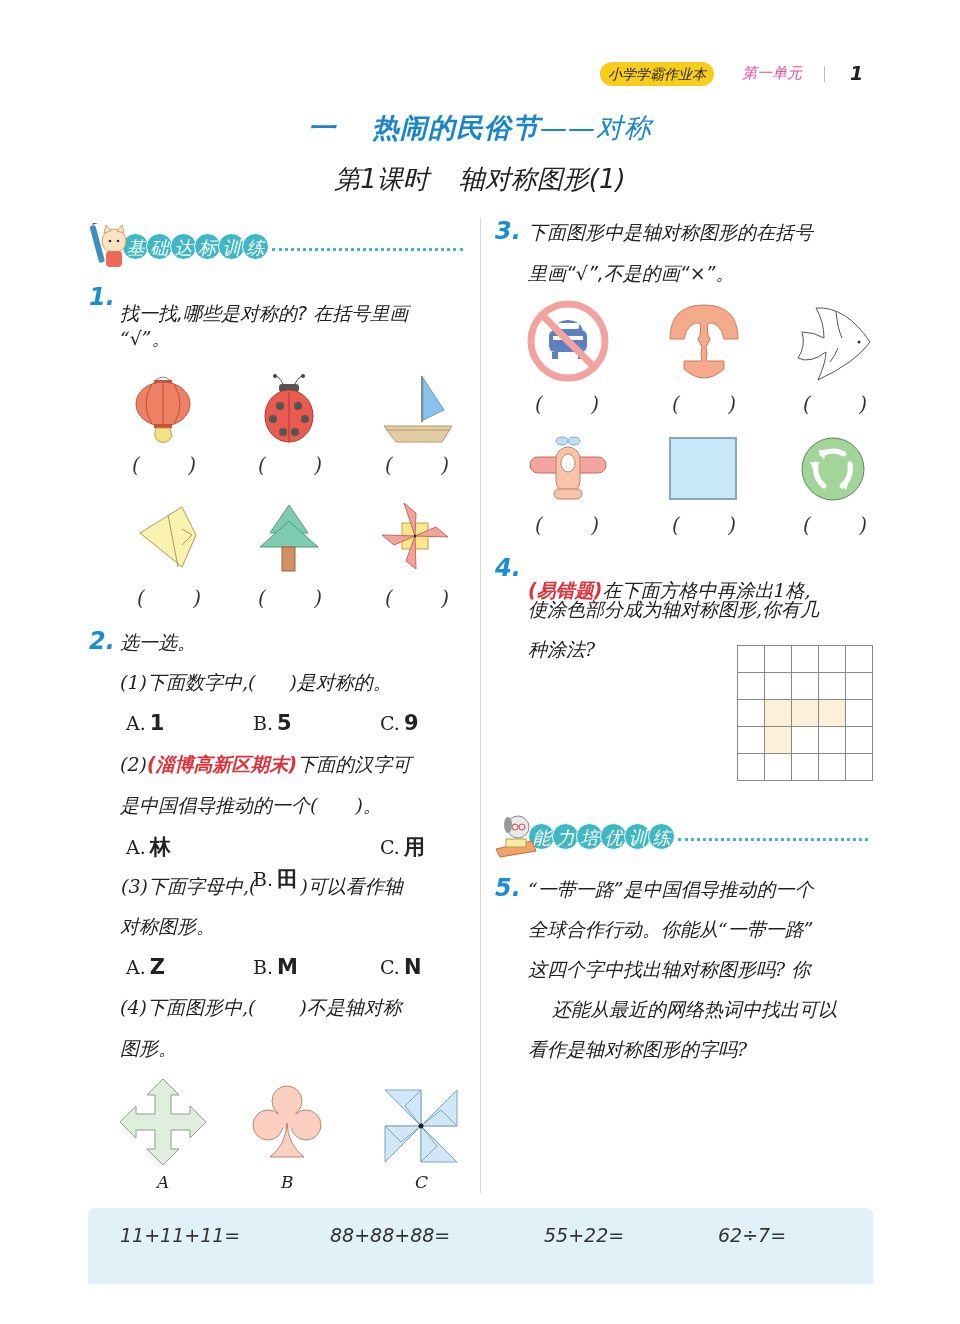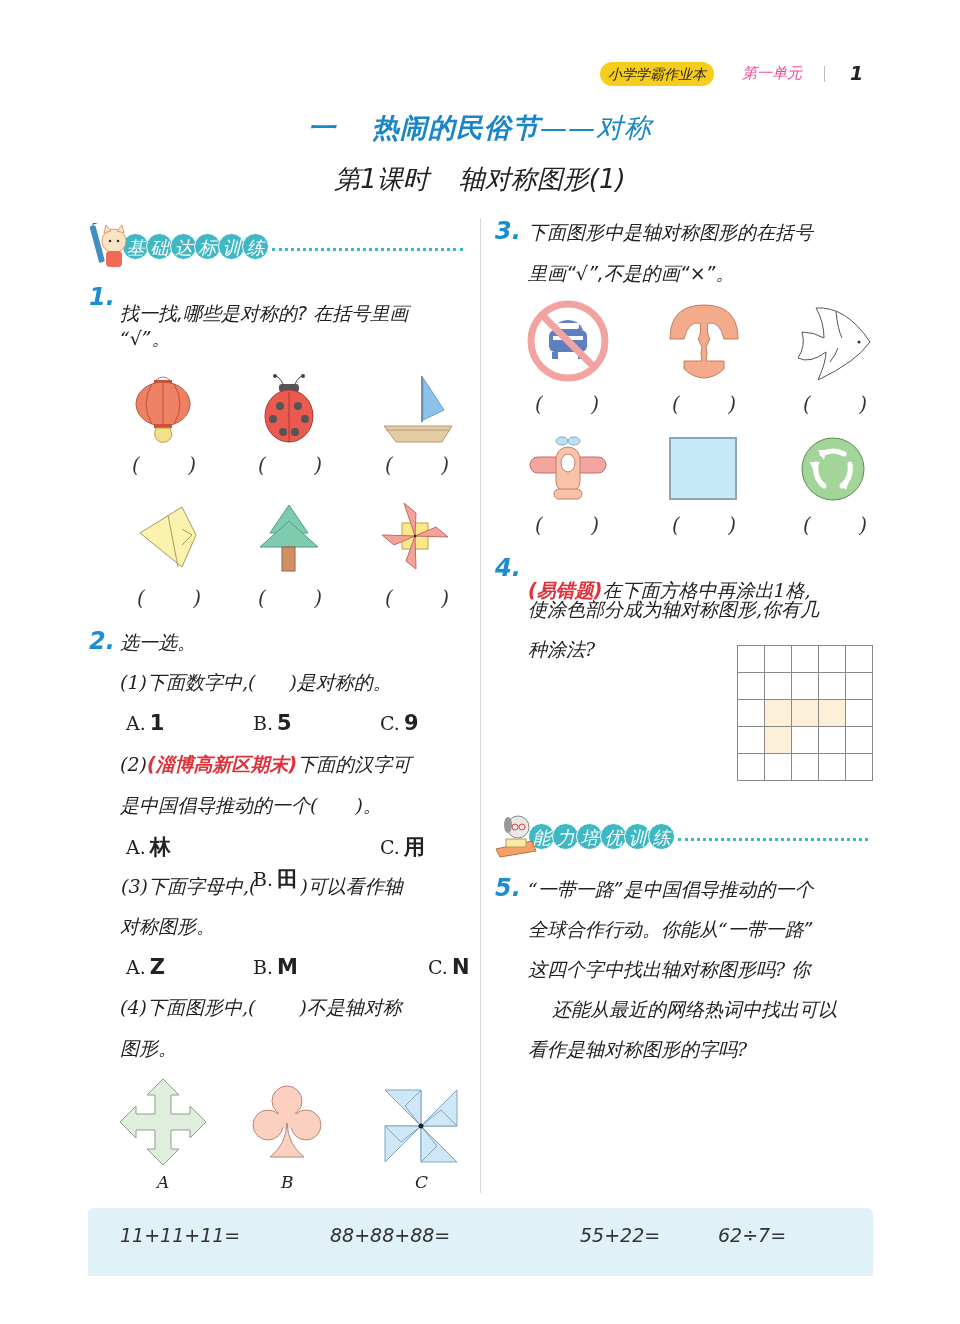--- a/index.html
+++ b/index.html
@@ -41,21 +41,21 @@
 
   .fig { position: absolute; }
   .opt { position: absolute; font-size: 19px; }
   .opt .lbl { font-family: "DejaVu Serif", serif; }
   .opt .val { font-family: "DejaVu Sans", sans-serif; font-weight: bold; font-size: 21px; margin-left: 4px; }
 
   .grid { position: absolute; left: 737px; top: 645px; display: grid; grid-template-columns: repeat(5, 27px); grid-template-rows: repeat(5, 27px); border-top: 1px solid #888; border-left: 1px solid #888; }
   .cell { border-right: 1px solid #888; border-bottom: 1px solid #888; background: #fff; }
   .cell.filled { background: #fdf0d9; }
 
-  .calc-box { left: 88px; top: 1208px; width: 785px; height: 68px; background: #e0f2f8; border-radius: 6px 6px 0 0; }
+  .calc-box { left: 88px; top: 1208px; width: 785px; height: 76px; background: #e0f2f8; border-radius: 6px 6px 0 0; }
   .calc-item { position: absolute; top: 16px; font-family: "DejaVu Sans", sans-serif; font-size: 19px; color: #333; }
 </style>
 </head>
 <body>
 
 <div class="abs brand-pill">小学学霸作业本</div>
 <div class="abs unit-label">第一单元</div>
 <div class="abs hdr-sep"></div>
 <div class="abs page-num">1</div>
 
@@ -198,21 +198,21 @@
 <div class="opt" style="left:126px; top:833px;"><span class="lbl">A.</span><span class="val">林</span></div>
 <div class="opt" style="left:253px; top:865px;text-align:center;"><span class="lbl">B.</span><span class="val">田</span></div>
 <div class="opt" style="left:380px; top:833px;"><span class="lbl">C.</span><span class="val">用</span></div>
 
 <div class="abs serif-text" style="left:121px; top:874px;">
   <span>(3)下面字母中,(</span><span style="display:inline-block;width:44px;"></span><span>)可以看作轴</span>
 </div>
 <div class="abs serif-text" style="left:120px; top:914px;">对称图形。</div>
 <div class="opt" style="left:126px; top:955px;"><span class="lbl">A.</span><span class="val">Z</span></div>
 <div class="opt" style="left:253px; top:955px;"><span class="lbl">B.</span><span class="val">M</span></div>
-<div class="opt" style="left:380px; top:955px;margin-left:48px;"><span class="lbl">C.</span><span class="val">N</span></div>
+<div class="opt" style="left:380px; top:955px;"><span class="lbl">C.</span><span class="val">N</span></div>
 
 <div class="abs serif-text" style="left:120px; top:995px;">
   <span>(4)下面图形中,(</span><span style="display:inline-block;width:44px;"></span><span>)不是轴对称</span>
 </div>
 <div class="abs serif-text" style="left:120px; top:1036px;">图形。</div>
 
 <div class="fig" style="left:119px; top:1078px;">
   <svg width="88" height="88" viewBox="0 0 88 88">
     <polygon points="44,1 60,17 52,17 52,36 71,36 71,28 87,44 71,60 71,52 52,52 52,71 60,71 44,87 28,71 36,71 36,52 17,52 17,60 1,44 17,28 17,36 36,36 36,17 28,17" fill="#e0eedd" stroke="#8aa287"></polygon>
   </svg>
@@ -385,15 +385,15 @@
 <div class="abs qnum" style="left:495px; top:874px;">5.</div>
 <div class="abs serif-text" style="left:528px; top:877px;">“一带一路”是中国倡导推动的一个</div>
 <div class="abs serif-text" style="left:528px; top:917px;">全球合作行动。你能从“一带一路”</div>
 <div class="abs serif-text" style="left:528px; top:957px;">这四个字中找出轴对称图形吗? 你</div>
 <div class="abs serif-text" style="left:528px; top:997px;margin-left:24px;">还能从最近的网络热词中找出可以</div>
 <div class="abs serif-text" style="left:528px; top:1037px;">看作是轴对称图形的字吗?</div>
 
 <div class="abs calc-box">
   <div class="calc-item" style="left:32px;">11+11+11=</div>
   <div class="calc-item" style="left:242px;">88+88+88=</div>
-  <div class="calc-item" style="left:456px;margin-left:36px;">55+22=</div>
+  <div class="calc-item" style="left:456px;">55+22=</div>
   <div class="calc-item" style="left:630px;">62÷7=</div>
 </div>
 
 </body></html>

